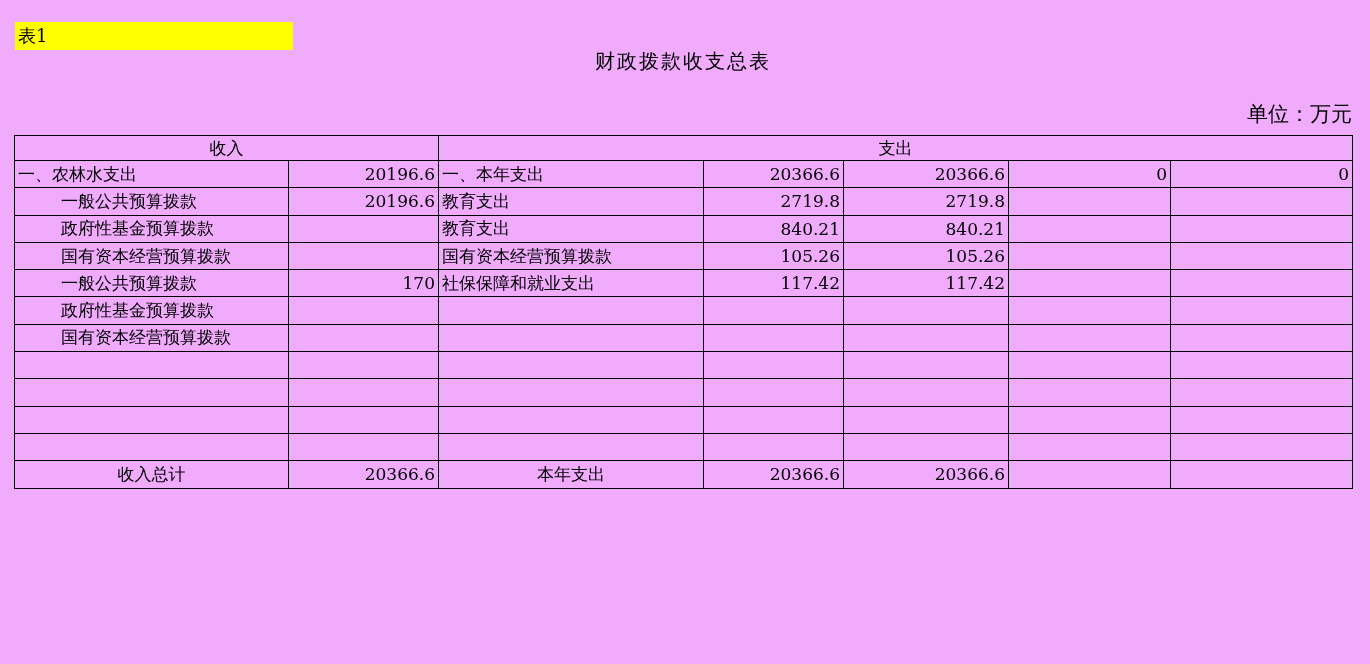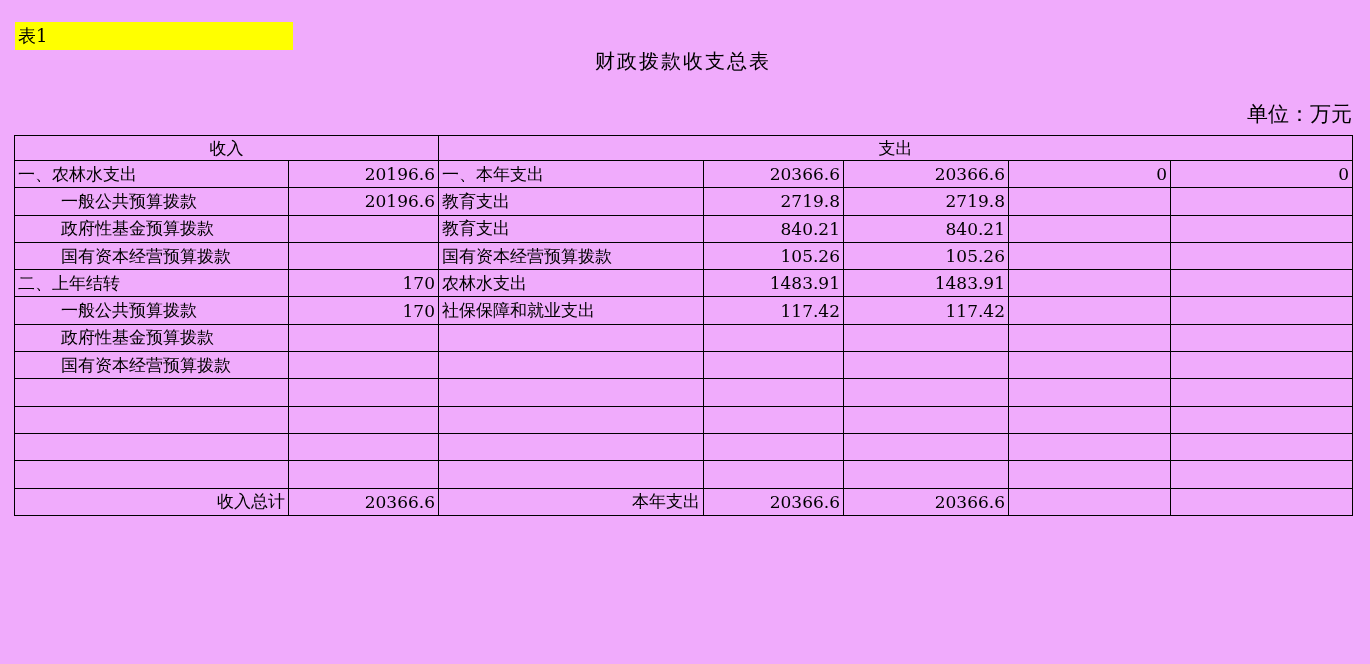--- a/index.html
+++ b/index.html
@@ -18,21 +18,21 @@
     border-collapse:collapse;table-layout:fixed;}
   .grid td{border:1px solid #000;font-size:17px;padding:0 3px;overflow:hidden;
     white-space:nowrap;vertical-align:middle;box-sizing:border-box;}
   .r-h1 td{height:25px;text-align:center;}
   .r-h2 td{height:72px;text-align:center;white-space:normal;line-height:1.45;}
   .r-d td{height:27.3px;}
   .c-item{text-align:left;}
   .c-item.sub{padding-left:46px;}
   .c-exp{text-align:left;padding-left:4px;font-family:Liberation Serif, serif;}
   .c-num{text-align:right;padding-right:3px;}
-  .c-center{text-align:right;}
+  .c-center{text-align:center;}
 </style>
 </head>
 <body>
 
 <div class="sheet">
 
   <div class="sheet-label">表1</div>
 
   <div class="title">财政拨款收支总表</div>
 
@@ -80,29 +80,20 @@
         <td class="c-num">840.21</td>
         <td class="c-num"></td>
         <td class="c-num"></td>
       </tr>
       <tr class="r-d">
         <td class="c-item sub">国有资本经营预算拨款</td>
         <td class="c-num"></td>
         <td class="c-exp">国有资本经营预算拨款</td>
         <td class="c-num">105.26</td>
         <td class="c-num">105.26</td>
-        <td class="c-num"></td>
-        <td class="c-num"></td>
-      </tr>
-      <tr class="r-d">
-        <td class="c-item">二、上年结转</td>
-        <td class="c-num">170</td>
-        <td class="c-exp">农林水支出</td>
-        <td class="c-num">1483.91</td>
-        <td class="c-num">1483.91</td>
         <td class="c-num"></td>
         <td class="c-num"></td>
       </tr>
       <tr class="r-d">
         <td class="c-item sub">一般公共预算拨款</td>
         <td class="c-num">170</td>
         <td class="c-exp">社保保障和就业支出</td>
         <td class="c-num">117.42</td>
         <td class="c-num">117.42</td>
         <td class="c-num"></td>

